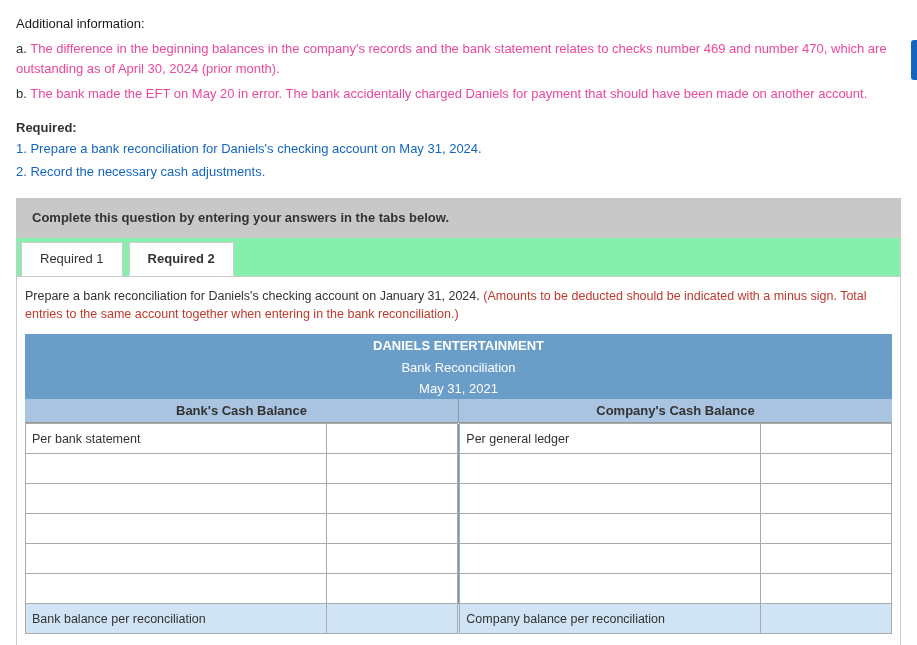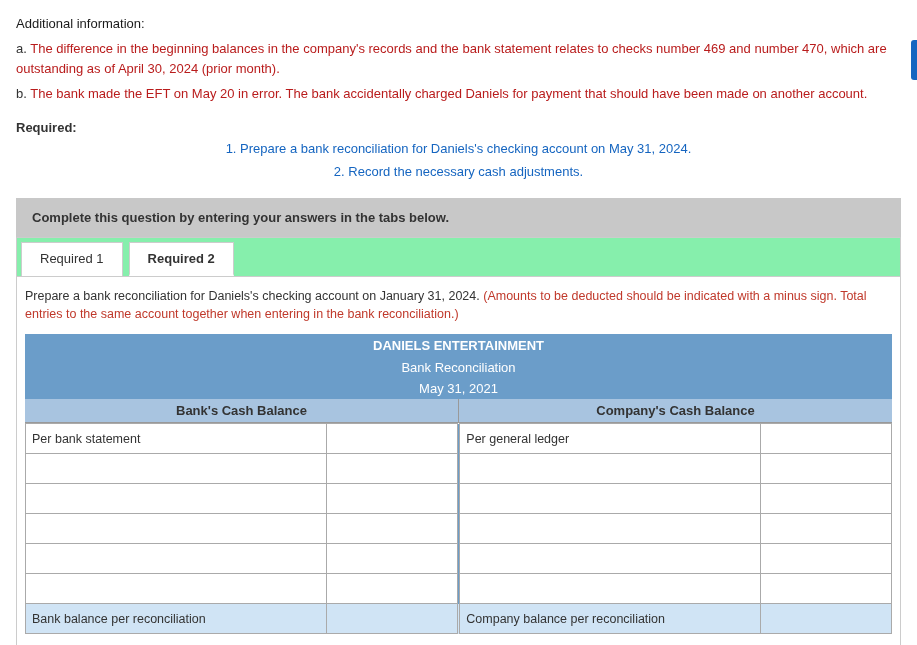--- a/index.html
+++ b/index.html
@@ -20,36 +20,35 @@
       margin-bottom: 16px;
       padding-left: 0;
       list-style: none;
     }
     .info-list li {
       margin-bottom: 6px;
       line-height: 1.5;
       font-size: 13px;
     }
     .info-list li a, .info-list li span.blue {
-      color: #b91c1c;
+      color: #ec4899;
     }
     .required-section {
       margin-bottom: 16px;
     }
     .required-section .req-title {
       font-weight: bold;
       margin-bottom: 4px;
     }
     .required-section .req-items {
       list-style: none;
     }
     .required-section .req-items li {
       margin-bottom: 4px;
       line-height: 1.5;
-      text-align: center;
     }
     .required-section .req-items li span.blue {
       color: #1565c0;
     }
     .complete-box {
       background: #c8c8c8;
       padding: 12px 16px;
       margin-bottom: 0;
       font-weight: bold;
       font-size: 13px;

